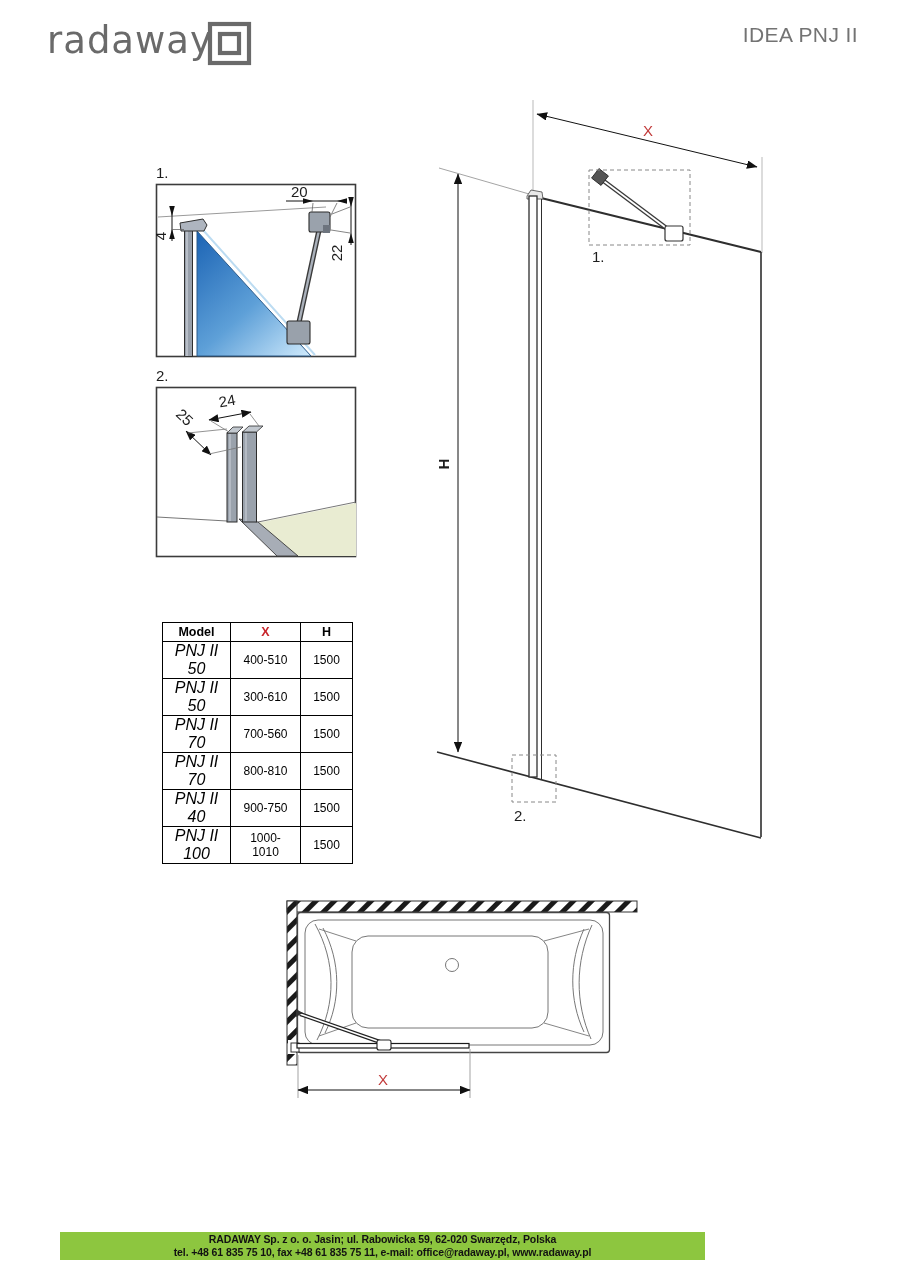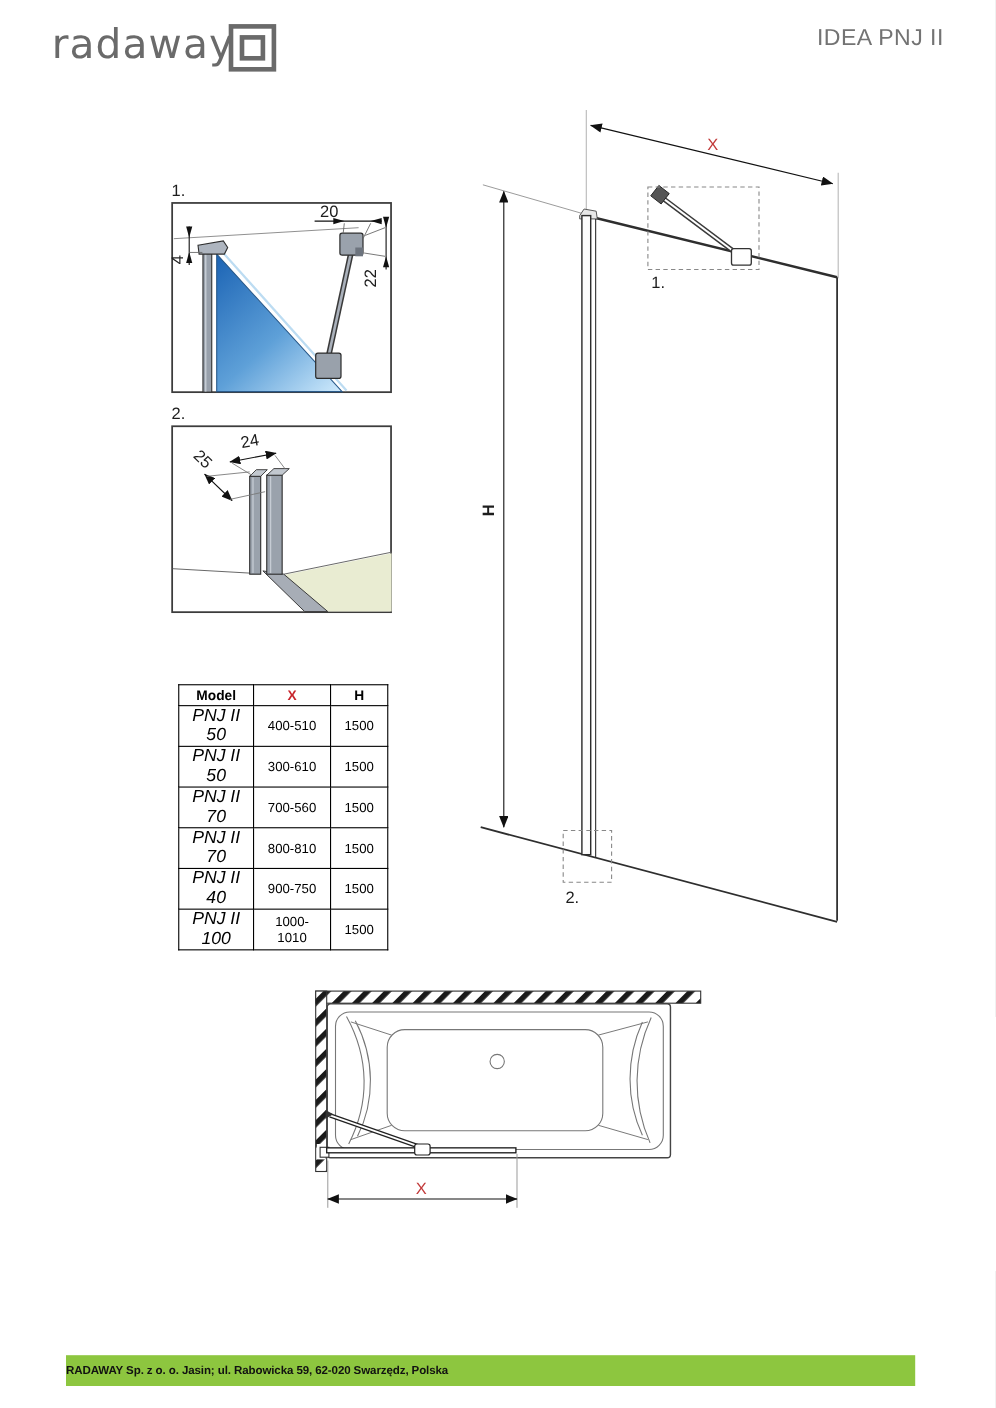--- a/index.html
+++ b/index.html
@@ -11,22 +11,22 @@
   svg text{font-family:"Liberation Sans",sans-serif;}
   .dimtxt{font-size:15px;fill:#1d1d1d;}
   .redtxt{fill:#c23b3b;}
   .callout{font-size:15px;fill:#1d1d1d;}
   table.spec{border-collapse:collapse;table-layout:fixed;}
   table.spec td{border:1.6px solid #000;text-align:center;padding:0 10px;height:16px;
                 font-size:12px;color:#000;background:#fff;}
   table.spec tr.hdr td{font-weight:bold;font-size:12.5px;height:18px;}
   table.spec td.model{font-weight:normal;font-style:italic;font-size:16px;}
   table.spec td.redhdr{color:#c8262c;}
-  .footer{position:absolute;left:60px;top:1232px;width:772px;height:28px;background:#8dc63f;
-          display:flex;flex-direction:column;justify-content:center;align-items:flex-start;}
+  .footer{position:absolute;left:60px;top:1232px;width:645px;height:28px;background:#8dc63f;
+          display:flex;flex-direction:column;justify-content:center;align-items:center;}
   .footer div{font-size:10.5px;font-weight:bold;color:#121212;line-height:13px;
               letter-spacing:-0.1px;white-space:nowrap;}
 </style>
 </head>
 <body>
 
 <div class="page">
 
   <svg class="abs" style="left:22px;top:8px;" width="240" height="60" viewBox="0 0 240 60">
     <text x="25" y="45" font-size="37" letter-spacing="1" fill="#6a6a6a" style="font-family:'DejaVu Sans',sans-serif">radaway</text>
@@ -230,15 +230,16 @@
     <rect x="377" y="1040" width="14" height="10" rx="2" fill="#fff" stroke="#222" stroke-width="1.1"></rect>
 
     <line x1="298" y1="1055" x2="298" y2="1098" stroke="#999" stroke-width="0.9"></line>
     <line x1="470" y1="1049" x2="470" y2="1098" stroke="#999" stroke-width="0.9"></line>
     <line x1="298" y1="1090" x2="470" y2="1090" stroke="#111" stroke-width="1" marker-start="url(#arrT)" marker-end="url(#arrT)"></line>
     <text x="383" y="1085" class="dimtxt redtxt" text-anchor="middle" font-size="16">X</text>
   </svg>
 
   <div class="footer">
     <div>RADAWAY Sp. z o. o. Jasin; ul. Rabowicka 59, 62-020 Swarzędz, Polska</div>
+    <div>tel. +48 61 835 75 10, fax +48 61 835 75 11, e-mail: office@radaway.pl, www.radaway.pl</div>
   </div>
 
 </div>
 
 </body></html>

